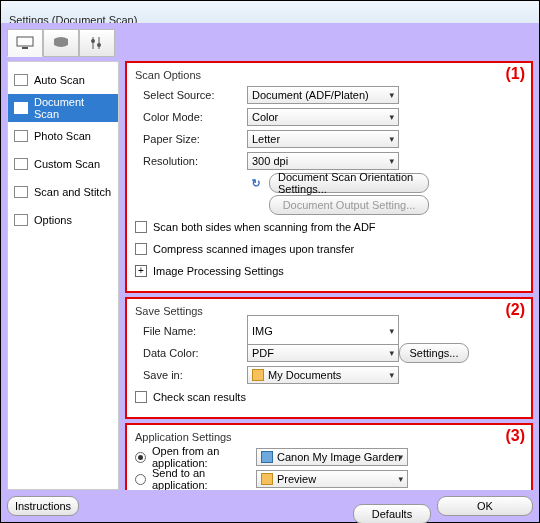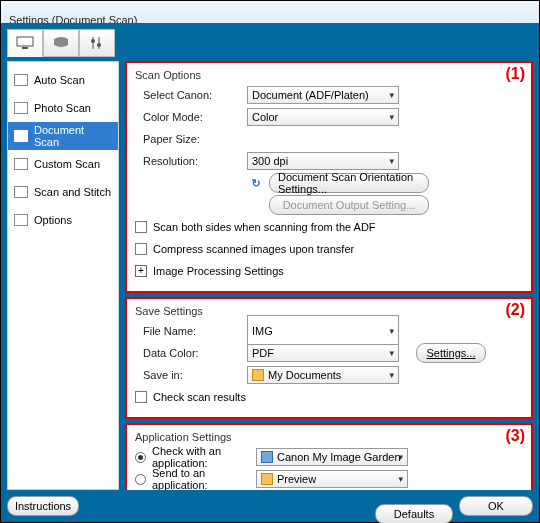--- a/index.html
+++ b/index.html
@@ -1,19 +1,19 @@
 <!DOCTYPE html>
 <html><head>
 <meta charset="utf-8">
 <style>
   * { box-sizing: border-box; font-family: "Segoe UI", Tahoma, sans-serif; font-size: 11px; }
   body { margin: 0; background: #fff; }
   .window { width: 540px; height: 523px; border: 1px solid #000; background: #fff; position: relative; }
   .titlebar { height: 39px; background: linear-gradient(#f0f6fc,#d6e5f5); border-bottom: 1px solid #8aa0b8; display: flex; align-items: center; padding: 0 8px; color: #222; }
-  .body { position: absolute; top:22px; left:0; right:0; bottom:0; padding:6px; background:#0369a1; display:flex; flex-direction:column; }
+  .body { position: absolute; top:22px; left:0; right:0; bottom:0; padding:6px; background:#c4b5fd; display:flex; flex-direction:column; }
   .tabbar { height:28px; display:flex; gap:0; margin-bottom:4px; }
   .tabbtn { width:36px; height:28px; border:1px solid #bbb; background:linear-gradient(#fff,#e8e8e8); display:flex; align-items:center; justify-content:center; }
   .tabbtn.active { background:linear-gradient(#fff,#f7f7f7); border-bottom:1px solid #f7f7f7; }
   .mainrow { flex:1; display:flex; gap:6px; overflow:hidden; }
   .sidebar { width:112px; border:1px solid #ccc; background:#fff; padding:4px 0; }
   .sideitem { height:28px; display:flex; align-items:center; gap:6px; padding:0 6px; cursor:default; }
   .sideitem.selected { background:#2f7cd0; color:#fff; }
   .sideicon { width:14px; height:12px; border:1px solid #888; background:#fff; display:inline-block; }
   .sideitem.selected .sideicon { border-color:#fff; }
   .content { flex:1; display:flex; flex-direction:column; gap:4px; overflow:hidden; }
@@ -71,27 +71,27 @@
           </svg>
       </div>
     </div>
 
     <div class="mainrow">
       <div class="sidebar">
         <div class="sideitem">
             <span class="sideicon"></span>
             <span>Auto Scan</span>
           </div>
+        <div class="sideitem selected">
+            <span class="sideicon"></span>
+            <span>Document Scan</span>
+          </div>
         <div class="sideitem">
             <span class="sideicon"></span>
             <span>Photo Scan</span>
-          </div>
-        <div class="sideitem selected">
-            <span class="sideicon"></span>
-            <span>Document Scan</span>
           </div>
         <div class="sideitem">
             <span class="sideicon"></span>
             <span>Custom Scan</span>
           </div>
         <div class="sideitem">
             <span class="sideicon"></span>
             <span>Scan and Stitch</span>
           </div>
         <div class="sideitem">
@@ -99,33 +99,36 @@
             <span>Options</span>
           </div>
       </div>
 
       <div class="content">
 
         <div class="section">
           <div class="callout">(1)</div>
           <div class="section-title">Scan Options</div>
           <div class="row">
-            <span class="lbl">Select Canon:</span>
+            <span class="lbl">Select Source:</span>
             <div class="combo">
                 <span>Document (ADF/Platen)</span>
               </div>
           </div>
           <div class="row">
             <span class="lbl">Color Mode:</span>
             <div class="combo">
                 <span>Color</span>
               </div>
           </div>
           <div class="row">
             <span class="lbl">Paper Size:</span>
+            <div class="combo">
+                <span>Letter</span>
+              </div>
           </div>
           <div class="row">
             <span class="lbl">Resolution:</span>
             <div class="combo">
                 <span>300 dpi</span>
               </div>
           </div>
           <div class="row">
             <span class="lbl"></span>
             <span class="ico-rot" style="width:18px;text-align:center;">↻</span>
@@ -161,21 +164,21 @@
             <span class="lbl">File Name:</span>
             <div class="textfield">
                 <span>IMG</span>
               </div>
           </div>
           <div class="row">
             <span class="lbl">Data Color:</span>
             <div class="combo">
                 <span>PDF</span>
               </div>
-            <div class="btn" style="margin-left:17px; flex:0 0 70px;text-decoration:underline;">
+            <div class="btn" style="margin-left:0; flex:0 0 70px;">
                 <span>Settings...</span>
               </div>
           </div>
           <div class="row">
             <span class="lbl">Save in:</span>
             <div class="combo">
                 <span class="ico ico-folder"></span>
                 <span>My Documents</span>
               </div>
           </div>
@@ -183,21 +186,21 @@
               <span class="chk"></span>
               <span>Check scan results</span>
             </div>
         </div>
 
         <div class="section">
           <div class="callout">(3)</div>
           <div class="section-title">Application Settings</div>
           <div class="row">
             <span class="radio checked"></span>
-            <span style="width:104px;">Check with an application:</span>
+            <span style="width:104px;">Open from an application:</span>
             <div class="combo">
                 <span class="ico ico-app"></span>
                 <span>Canon My Image Garden</span>
               </div>
           </div>
           <div class="row">
             <span class="radio"></span>
             <span style="width:104px;">Send to an application:</span>
             <div class="combo">
                 <span class="ico ico-prev"></span>
@@ -211,19 +214,19 @@
     </div>
 
     <div class="footer">
       <div class="btn" style="width:72px;">
           <span>Instructions</span>
         </div>
       <div class="spacer"></div>
       <div class="btn" style="width:78px;margin-top:16px;">
           <span>Defaults</span>
         </div>
-      <div class="btn" style="width:74px;justify-content:center;">
+      <div class="btn" style="width:96px;justify-content:center;">
           <span>OK</span>
         </div>
     </div>
 
   </div>
 </div>
 
 </body></html>

